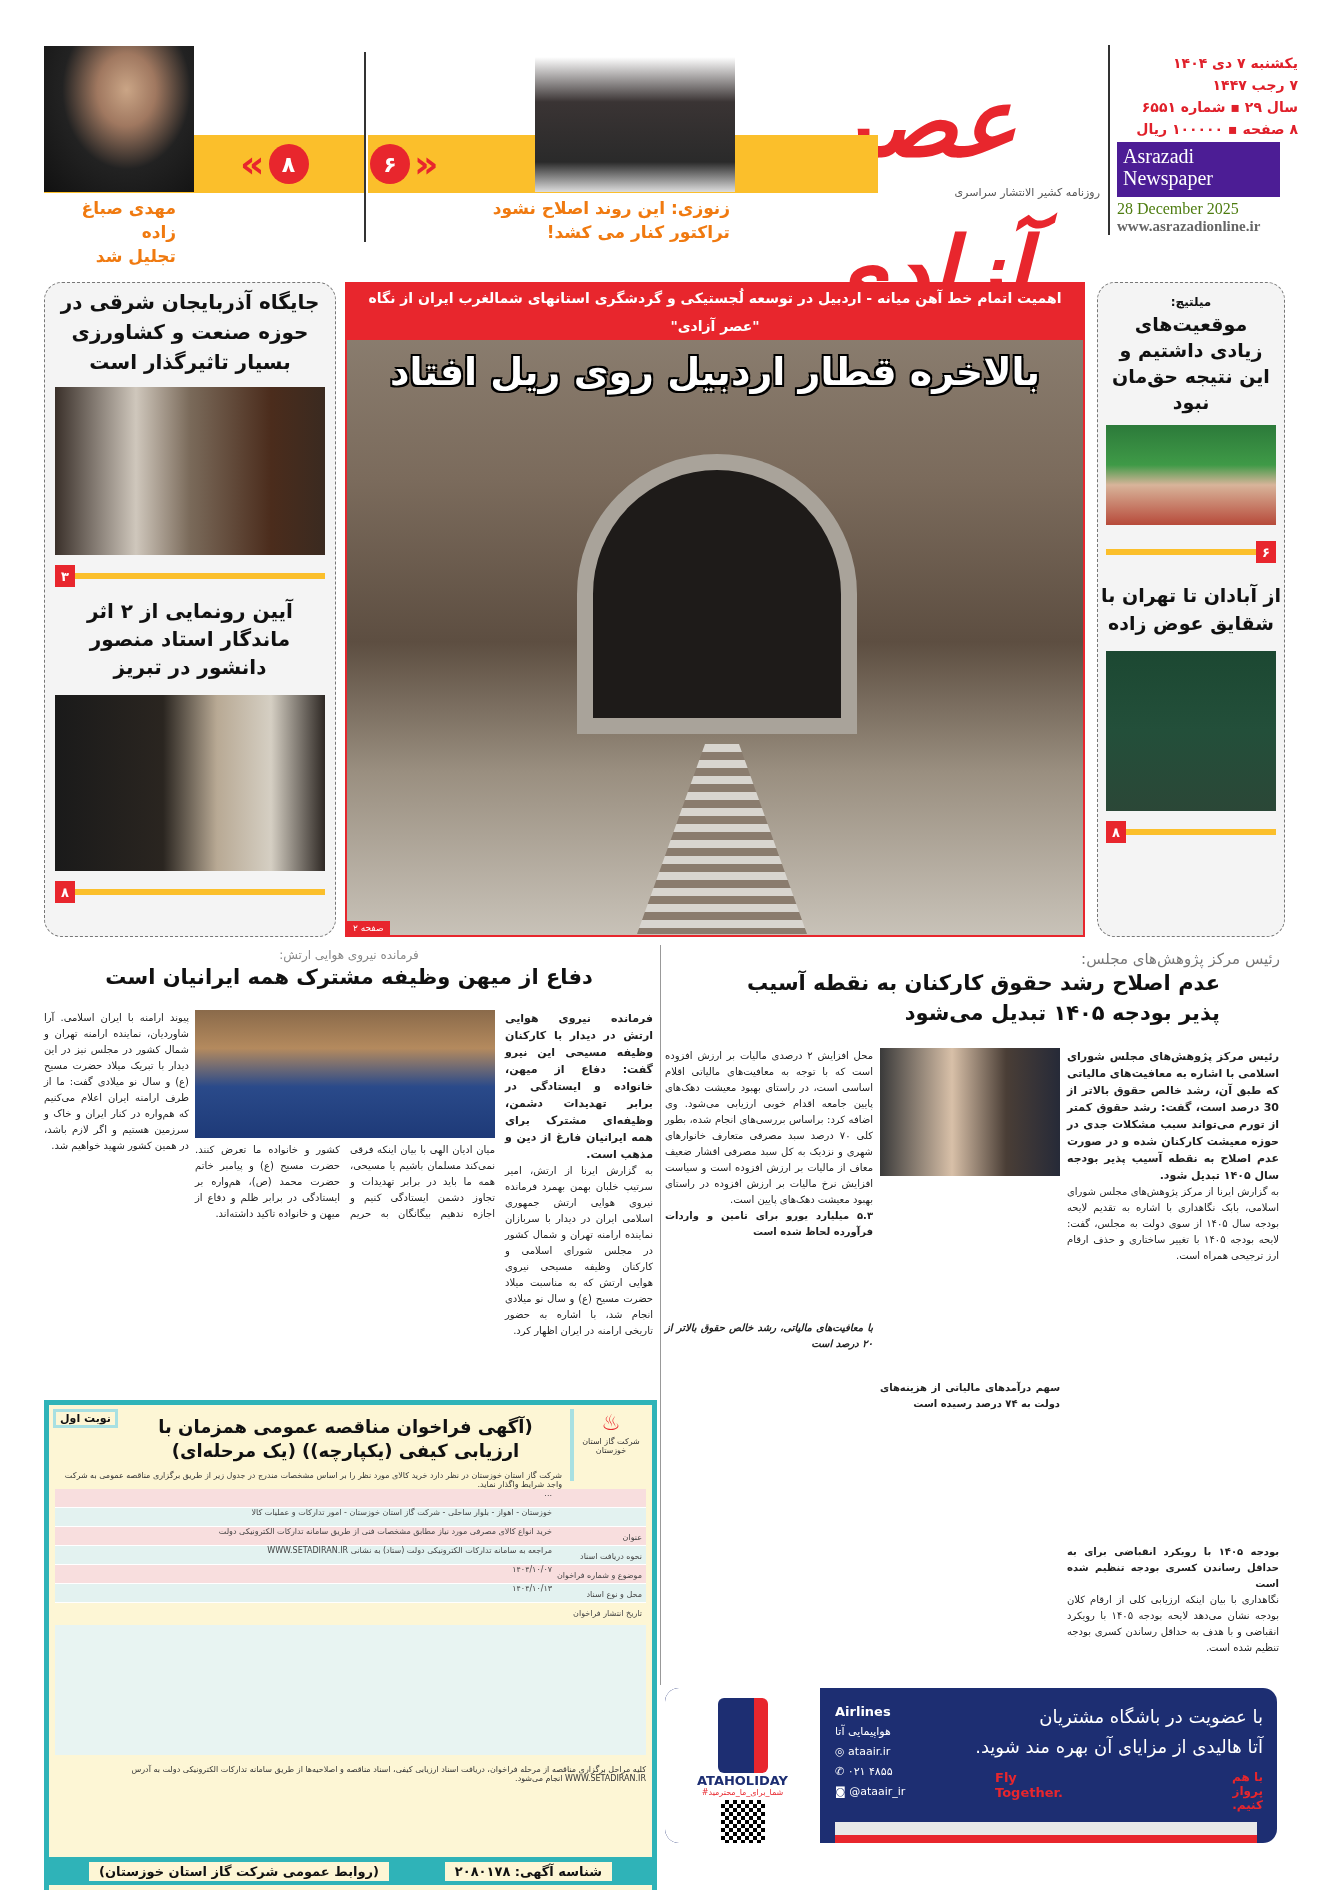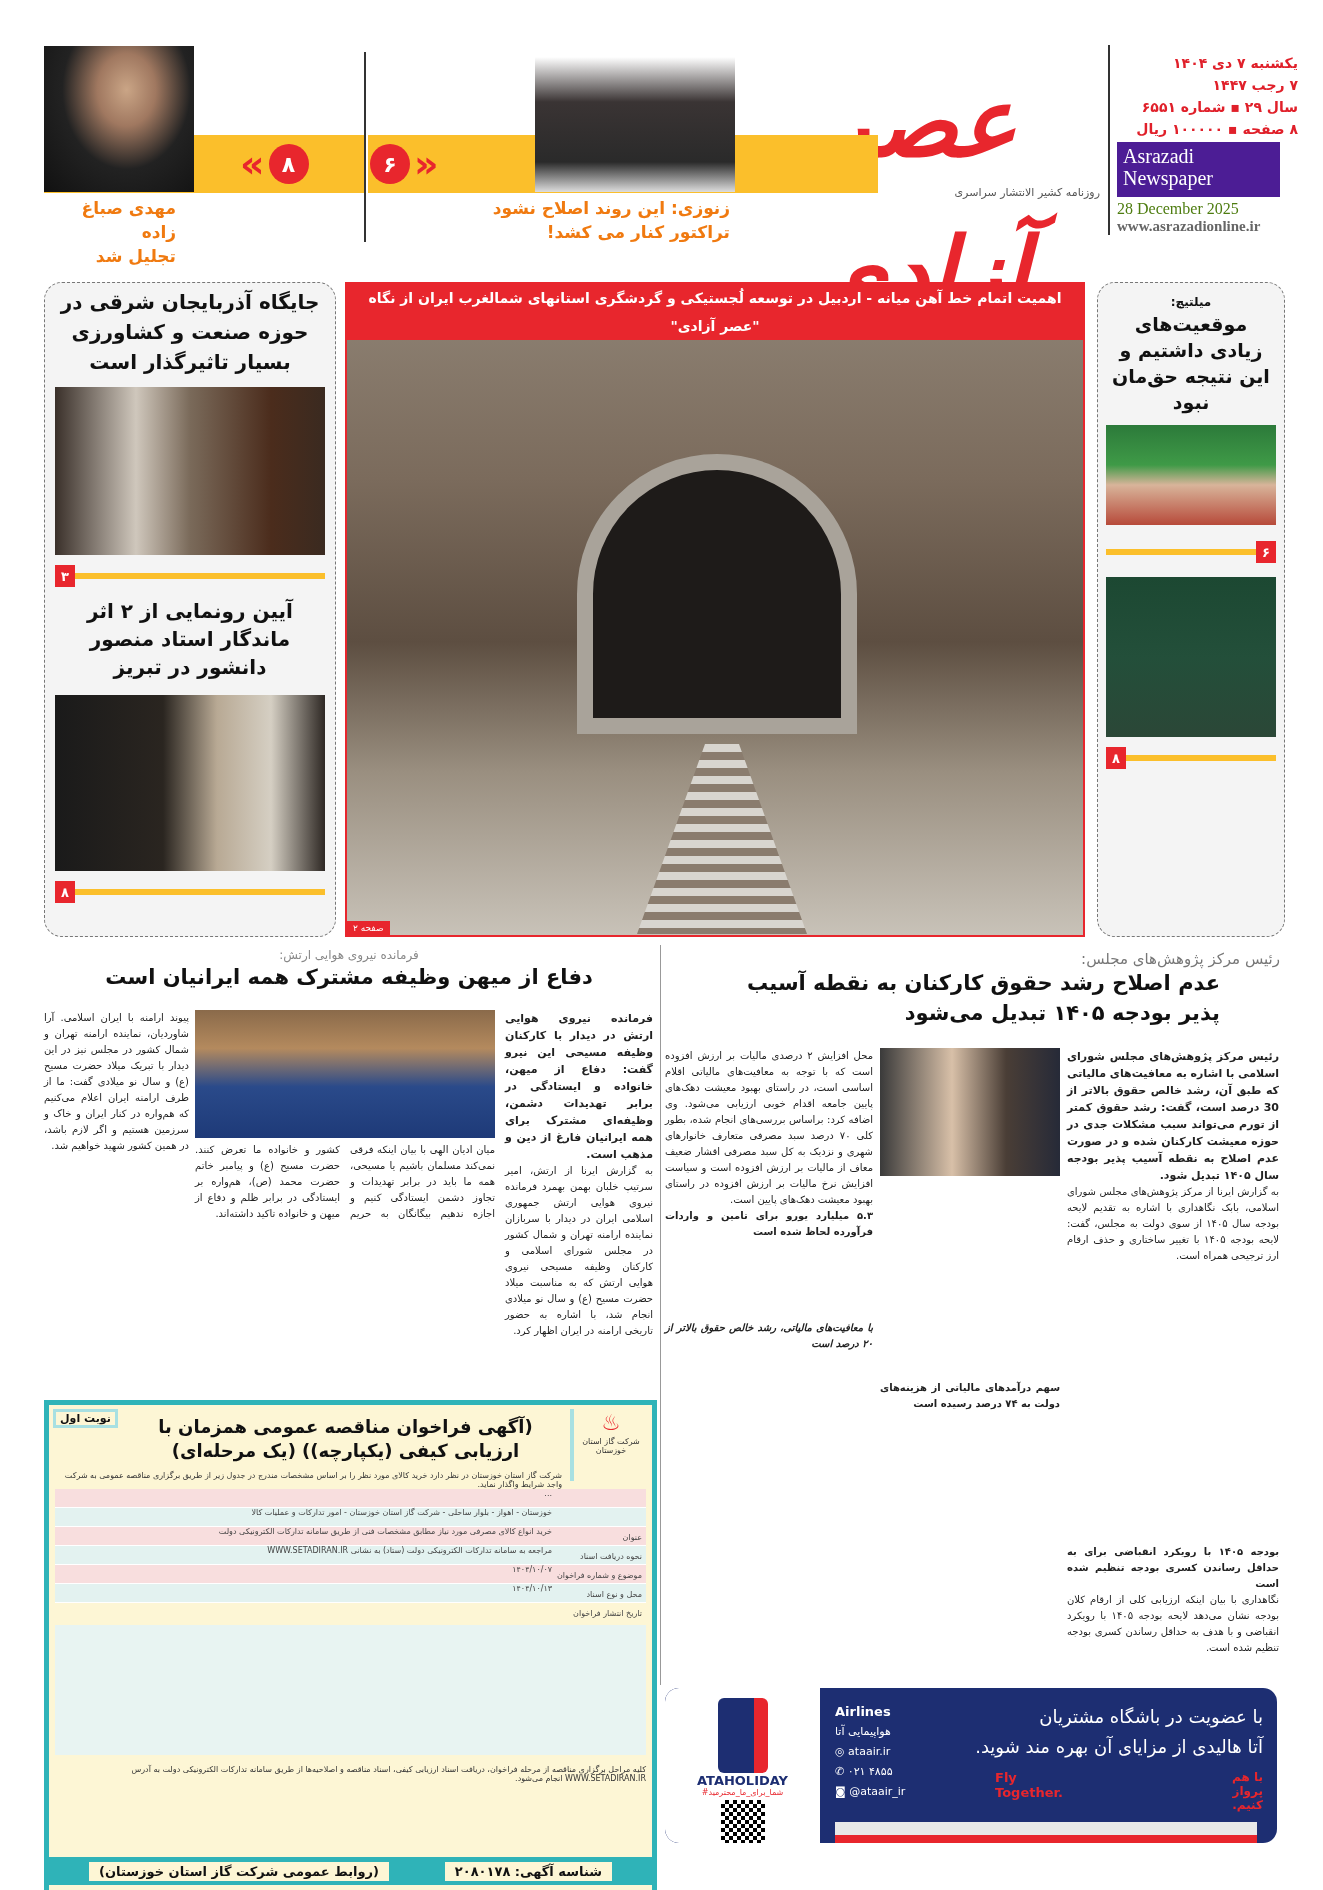--- a/index.html
+++ b/index.html
@@ -76,33 +76,35 @@
   <span class="chev">«</span>
   <div class="page-badge">۸</div>
 </div>
 <div class="abs rtl teaser-title" style="left:46px;top:196px;width:130px;">
   <div>مهدی صباغ زاده</div>
   <div>تجلیل شد</div>
 </div>
 
 <div class="abs" style="left:345px;top:282px;width:740px;height:655px;border:2px solid #e8262d;background:linear-gradient(180deg,#8f8375 0%,#7b6b5c 30%,#5d4e41 55%,#9a8f80 75%,#c8c2b8 100%);">
   <div class="head-strip rtl" style="text-align:center;">اهمیت اتمام خط آهن میانه - اردبیل در توسعه لُجستیکی و گردشگری استانهای شمالغرب ایران از نگاه "عصر آزادی"</div>
+  <div class="lead-title rtl" style="margin-top:10px;">بالاخره قطار اردبیل روی ریل افتاد</div>
   <div class="abs" style="left:230px;top:170px;width:280px;height:280px;border-radius:140px 140px 0 0;background:#1e1b19;border:16px solid #a9a39a;"></div>
   <div class="abs" style="left:290px;top:460px;width:170px;height:190px;background:repeating-linear-gradient(180deg,#d8d5cf 0 8px,#8a7c6e 8px 16px);clip-path:polygon(40% 0,60% 0,100% 100%,0 100%);"></div>
   <div class="abs" style="left:0;bottom:0;background:#e8262d;color:#fff;font-size:9px;padding:2px 6px;">صفحه ۲</div>
 </div>
 
 <div class="abs dashed-box" style="left:1097px;top:282px;width:188px;height:655px;">
   <div class="rtl" style="text-align:center;padding-top:12px;font-size:12px;font-weight:bold;">میلتیچ:</div>
   <div class="rtl h-bold" style="text-align:center;font-size:19px;line-height:26px;padding:2px 8px;">موقعیت‌های زیادی داشتیم و این نتیجه حق‌مان نبود</div>
   <div style="margin:8px 8px 0;height:100px;background:linear-gradient(180deg,#2c7a3a 0%,#3f9a47 40%,#d8b49a 60%,#b74a3a 100%);"></div>
   <div style="display:flex;align-items:center;margin:16px 8px 0;">
     <div class="pg-line" style="flex:1;"></div>
     <div class="pg-tag">۶</div>
   </div>
+  <div class="rtl h-bold" style="text-align:center;font-size:19px;line-height:28px;margin-top:18px;">از آبادان تا تهران با شقایق عوض زاده</div>
   <div style="margin:14px 8px 0;height:160px;background:linear-gradient(180deg,#1c4832 0%,#234f3a 50%,#2b4737 100%);"></div>
   <div style="display:flex;align-items:center;margin:10px 8px 0;">
     <div class="pg-tag">۸</div>
     <div class="pg-line" style="flex:1;"></div>
   </div>
 </div>
 
 <div class="abs dashed-box" style="left:44px;top:282px;width:292px;height:655px;">
   <div class="rtl h-bold" style="text-align:center;font-size:20px;line-height:30px;padding:4px 10px;">جایگاه آذربایجان شرقی در حوزه صنعت و کشاورزی بسیار تاثیرگذار است</div>
   <div style="margin:6px 10px 0;height:168px;background:linear-gradient(90deg,#3a302a 0%,#cfc7bc 30%,#7a6a5a 50%,#4b2c1c 80%,#3a2a20 100%);"></div>

